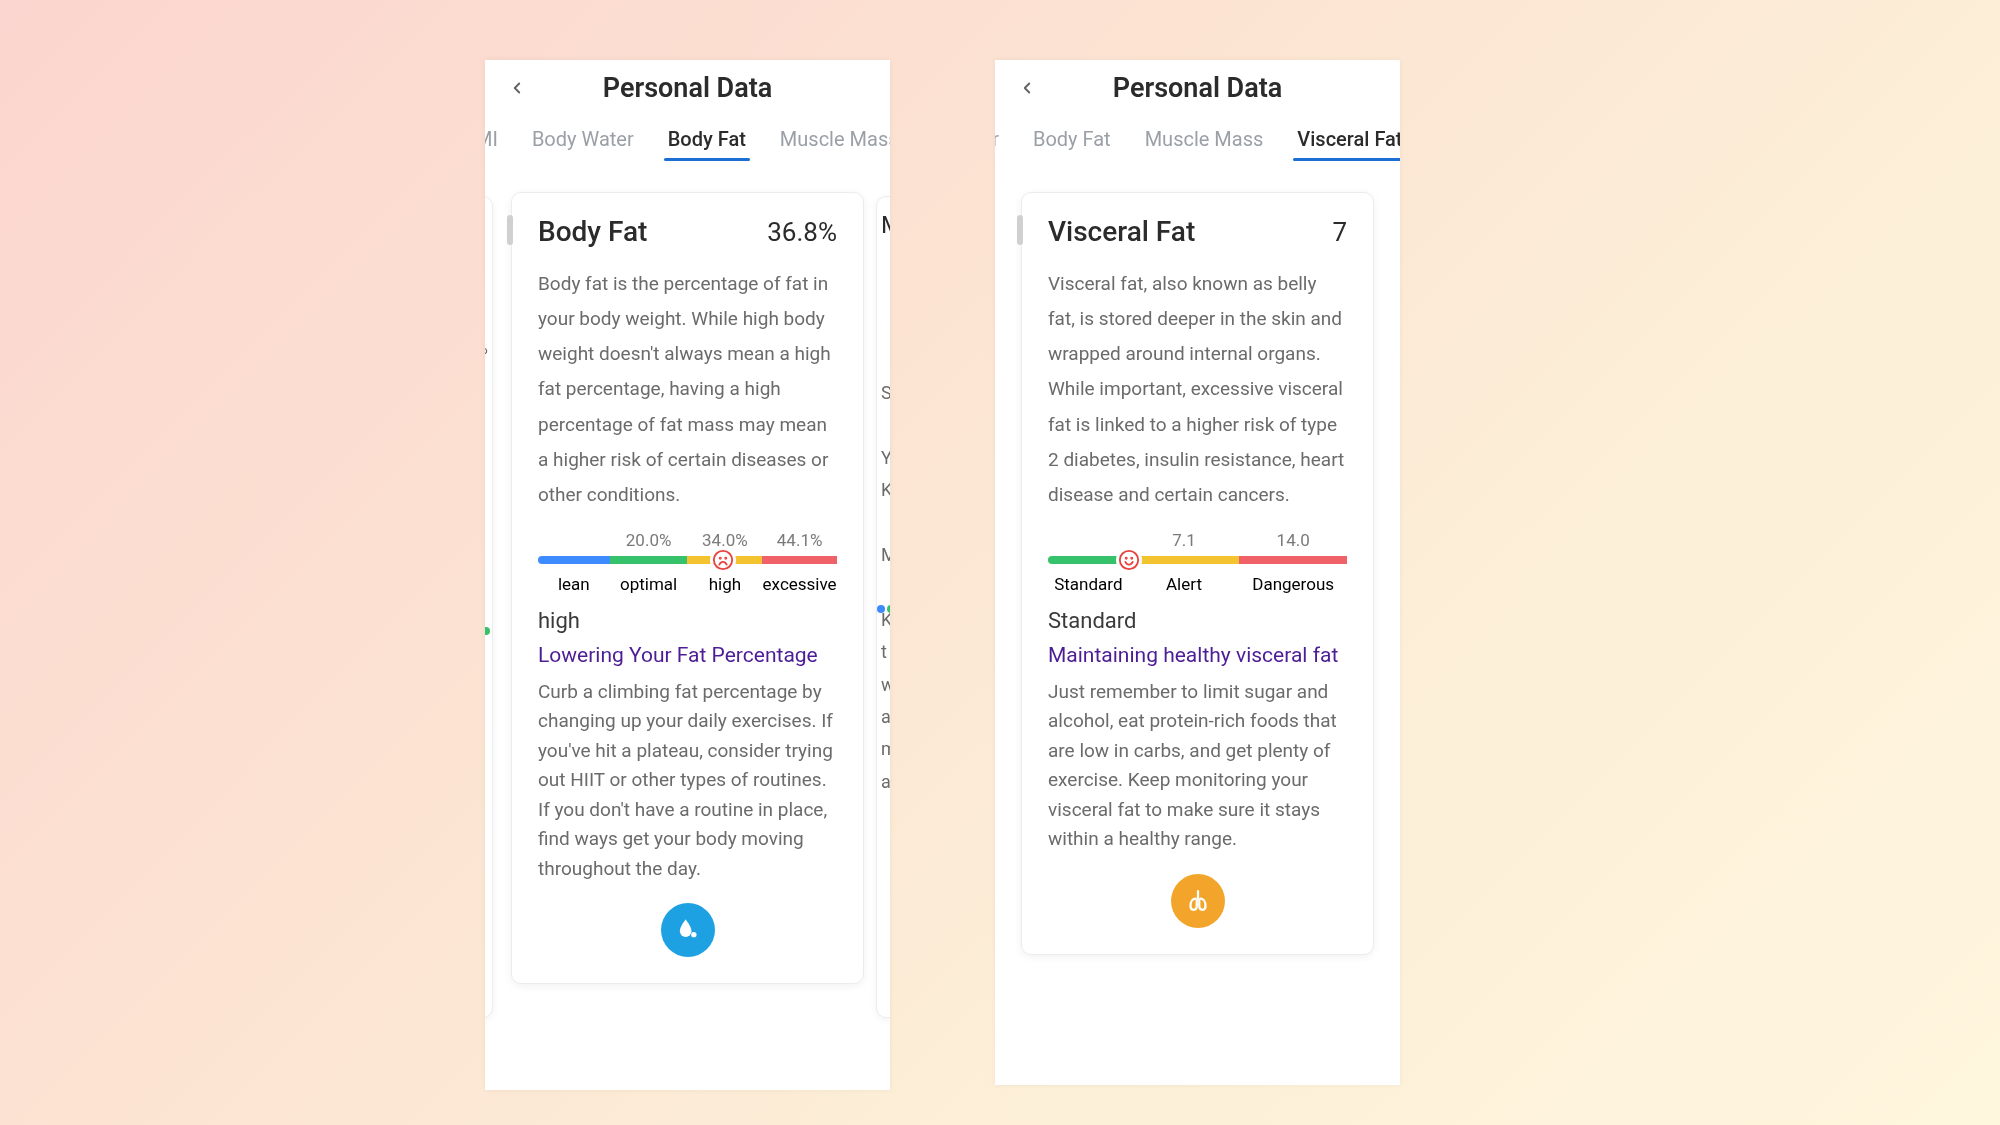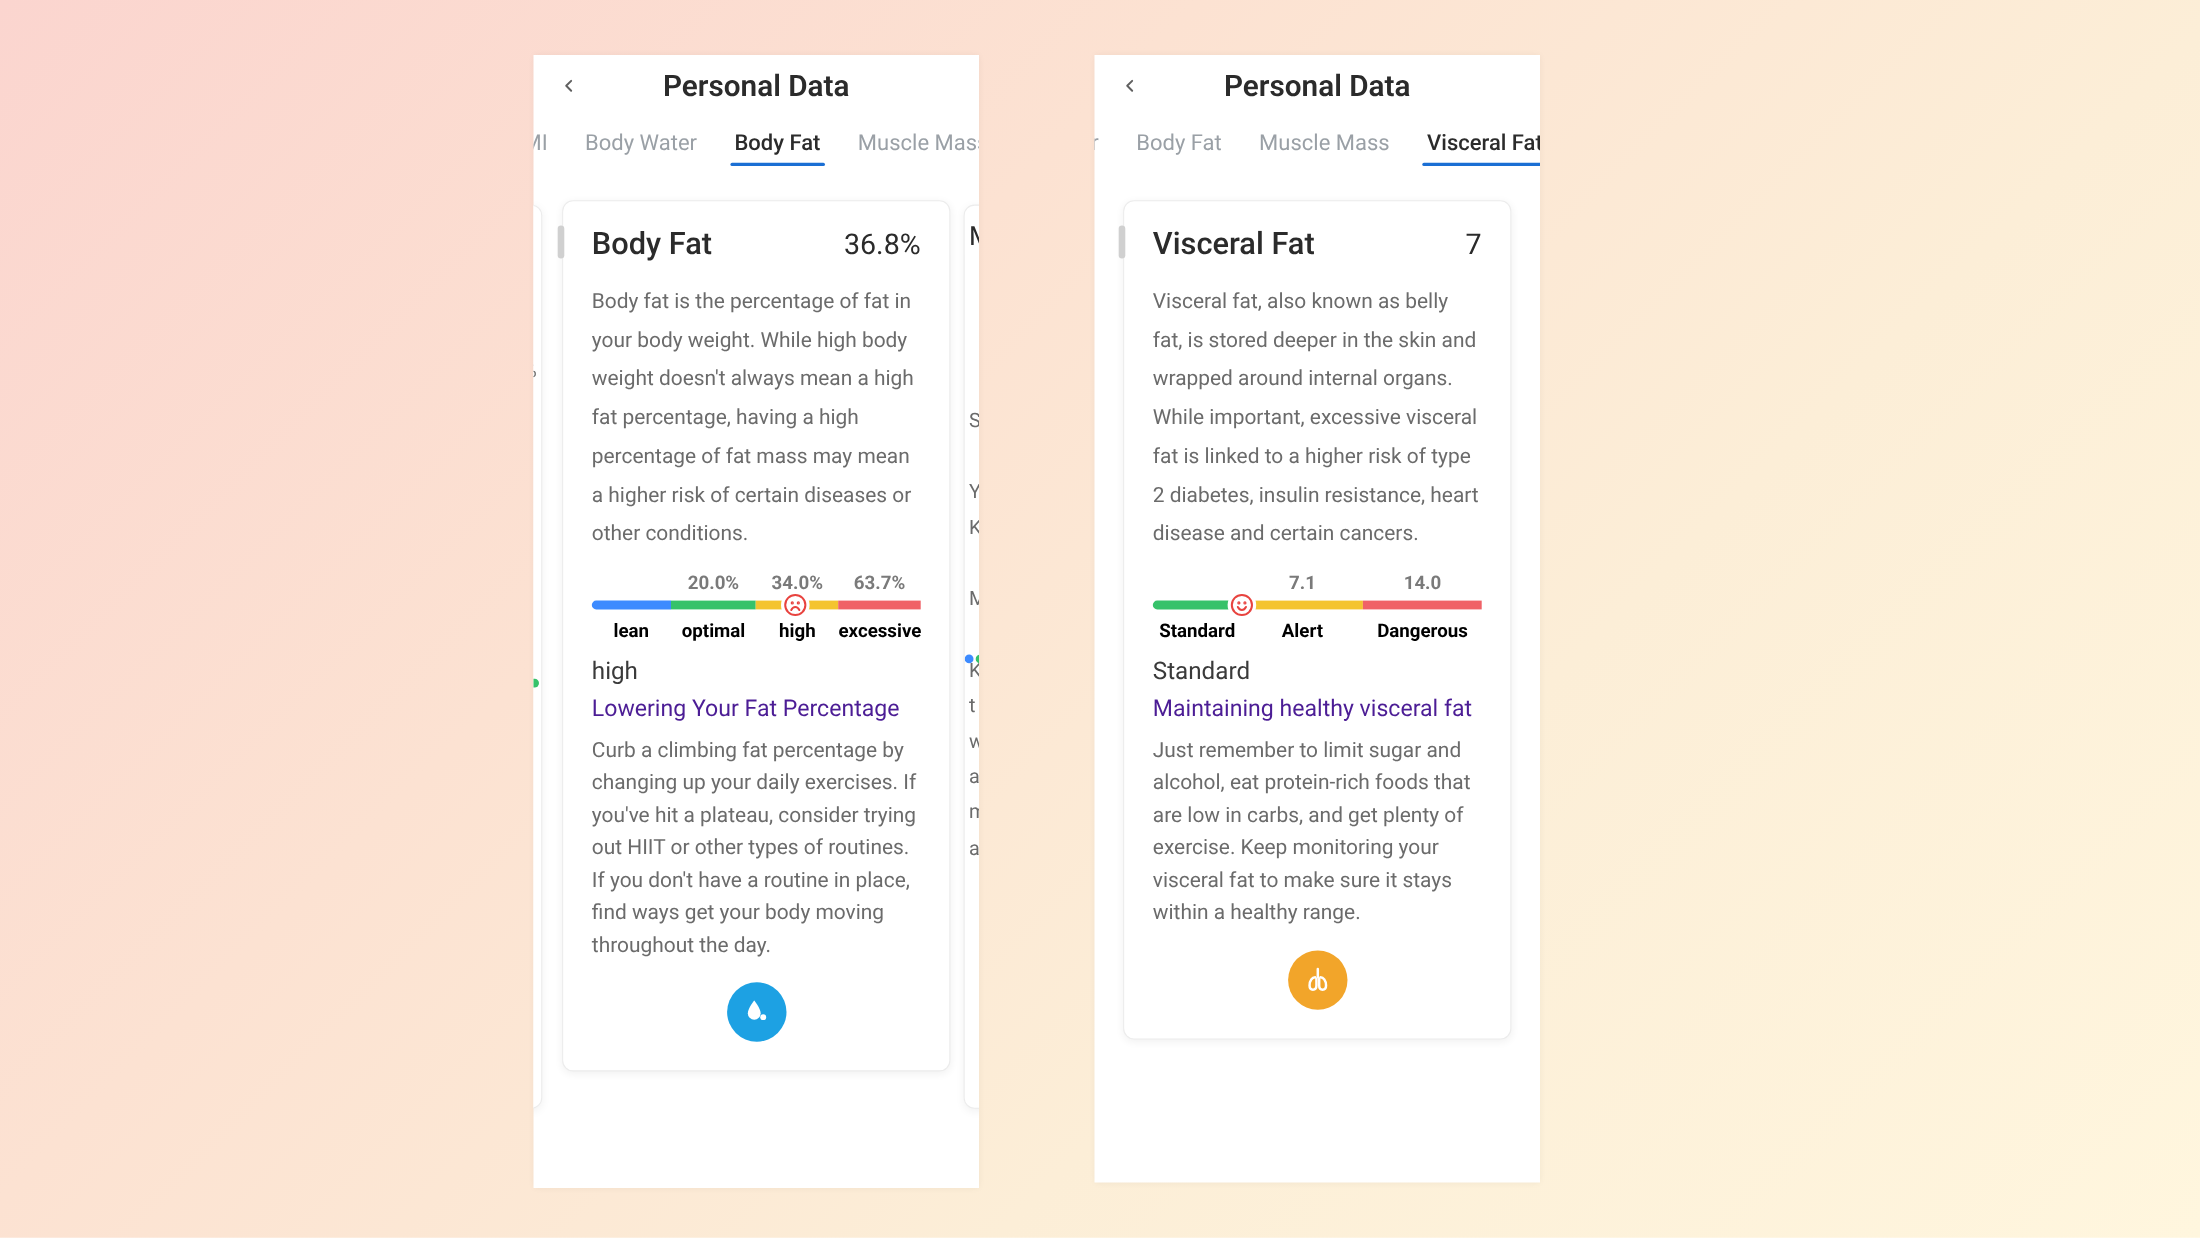--- a/index.html
+++ b/index.html
@@ -8,21 +8,21 @@
     width: 2000px;
     height: 1125px;
     font-family: -apple-system, BlinkMacSystemFont, "Segoe UI", Roboto, Helvetica, Arial, sans-serif;
     background: linear-gradient(135deg, #FBD5CF 0%, #FCE2D2 35%, #FCEED7 65%, #FFF6DE 100%);
     overflow: hidden;
   }
 
   .phone {
     position: absolute;
     width: 405px;
-    top: 50px;
+    top: 60px;
     background: #ffffff;
     overflow: hidden;
     box-shadow: 0 0 6px rgba(0,0,0,0.05);
   }
   .phone.left  { left: 485px;  height: 1030px; }
   .phone.right { left: 995px;  height: 1025px; }
 
   .header {
     position: relative;
     height: 56px;
@@ -132,21 +132,20 @@
   .desc {
     color: #6b6b6b;
     font-size: 19px;
     line-height: 1.85;
     margin: 0 0 18px 0;
   }
 
   
   .scale {
     margin: 6px 0 10px 0;
-    font-weight: bold;
   }
   .scale .ticks {
     display: flex;
     font-size: 17px;
     color: #7a7a7a;
     margin-bottom: 6px;
   }
   .scale .ticks span { text-align: center; }
 
   .bar {
@@ -257,21 +256,21 @@
         <span class="value">36.8%</span>
       </h2>
 
       <p class="desc">Body fat is the percentage of fat in your body weight. While high body weight doesn't always mean a high fat percentage, having a high percentage of fat mass may mean a higher risk of certain diseases or other conditions.</p>
 
       <div class="scale">
         <div class="ticks">
           <span style="width:24%"></span>
           <span style="width:26%">20.0%</span>
           <span style="width:25%">34.0%</span>
-          <span style="width:25%">63.7%</span>
+          <span style="width:25%">44.1%</span>
         </div>
         <div class="bar">
           <div class="seg" style="width:24%; background:#3d8bff"></div>
           <div class="seg" style="width:26%; background:#36c26a"></div>
           <div class="seg" style="width:25%; background:#f4c430"></div>
           <div class="seg" style="width:25%; background:#f06267"></div>
           <div class="marker" style="left:62%">
             <svg width="22" height="22" viewBox="0 0 24 24" fill="none" stroke="#e8433f" stroke-width="2" stroke-linecap="round">
               <circle cx="12" cy="12" r="10"></circle>
                 <circle cx="9" cy="10" r="0.6" fill="#e8433f"></circle>

